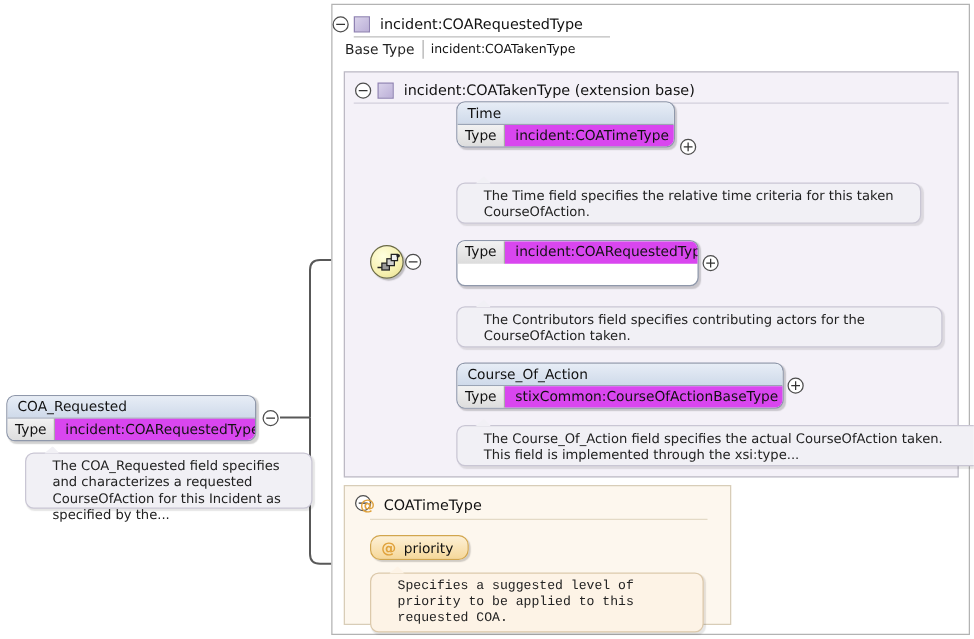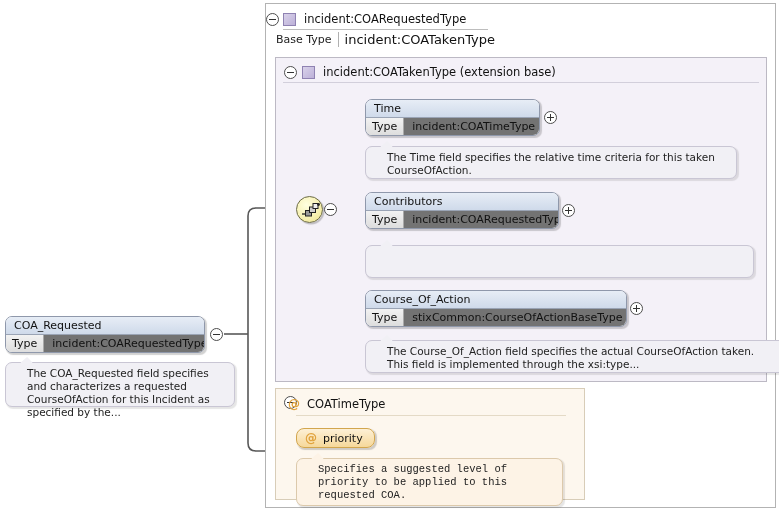--- a/index.html
+++ b/index.html
@@ -34,21 +34,21 @@
   }
   #outer-title{font-size:11.5px;color:#111;white-space:nowrap;}
   #outer-underline{left:283px;top:29px;width:205px;height:1px;background:#bdbdbd;}
 
   
   #base-row{left:272px;top:30px;height:18px;display:flex;align-items:center;}
   #base-label{
     padding:0 6px 0 4px;color:#222;font-size:11px;
   }
   #base-sep{width:1px;height:15px;background:#b0b0b0;margin:0 6px 0 0;}
-  #base-value{color:#111;font-size:13px;}
+  #base-value{color:#111;font-size:10px;}
 
   
   .circ{
     width:13px;height:13px;border-radius:50%;
     border:1px solid #4d4d4d;background:#ffffff;
     box-sizing:border-box;position:relative;
   }
   .circ::before{
     content:"";position:absolute;left:2px;top:5px;width:7px;height:1px;background:#333;
   }
@@ -84,21 +84,21 @@
     border-bottom:1px solid #9aa4b5;
     white-space:nowrap;
   }
   .elem-type-row{display:flex;height:18px;align-items:stretch;}
   .elem-type-lbl{
     background:linear-gradient(180deg,#f2f2f2 0%,#dcdcdc 100%);
     border-right:1px solid #a9a9a9;
     padding:0 6px;line-height:18px;font-size:11px;color:#111;
   }
   .elem-type-val{
-    background:#737373;padding:0 8px;line-height:18px;font-size:11px;color:#111;white-space:nowrap;
+    background:#d946ef;padding:0 8px;line-height:18px;font-size:11px;color:#111;white-space:nowrap;
   }
 
   
   .anno{
     background:#f1f0f5;
     border:1px solid #c9c6d4;
     border-radius:7px;
     box-sizing:border-box;
     padding:4px 21px;
     font-size:10.5px;
@@ -135,21 +135,21 @@
     font-size:11px;color:#111;
   }
   #attr-anno{
     left:296px;top:458px;width:267px;height:48px;
     background:#fdf3e6;border:1px solid #dcc9ab;font-family:Liberation Mono, monospace;
   }
   #attr-anno .tail{background:#fdf3e6;border-left-color:#dcc9ab;border-right-color:#dcc9ab;}
 
   
   #root-elem{left:5px;top:316px;width:200px;height:37px;}
-  #root-anno{left:5px;top:362px;width:230px;height:45px;}
+  #root-anno{left:20px;top:362px;width:230px;height:45px;}
 
   
   #seq-icon{
     left:296px;top:196px;width:27px;height:27px;border-radius:50%;
     background:radial-gradient(circle at 38% 32%,#ffffe0 0%,#f6f0b0 60%,#e8dd8b 100%);
     border:1px solid #6b6b45;
     box-sizing:border-box;
     box-shadow:1.5px 1.5px 1px rgba(0,0,0,.22);
   }
   #seq-icon svg{position:absolute;left:4px;top:5px;}
@@ -214,47 +214,47 @@
     <rect x="4.5" y="8.5" width="6" height="5.5" fill="#9a9a9a" stroke="#222" stroke-width="1"></rect>
     <rect x="8.5" y="5" width="6" height="5.5" fill="#cfcfcf" stroke="#222" stroke-width="1"></rect>
     <rect x="12" y="1.5" width="5" height="5" fill="#efefef" stroke="#222" stroke-width="1"></rect>
     <circle cx="17.5" cy="2.5" r="1.4" fill="#222"></circle>
   </svg>
 </div>
 <div class="abs" style="left:324px;top:203px;">
   <div class="circ"></div>
 </div>
 
-<div class="abs elem" style="left:365px;top:99px;width:175px;height:37px;">
+<div class="abs elem" style="left:365px;top:81px;width:175px;height:37px;">
   <div class="elem-name">Time</div>
   <div class="elem-type-row">
     <span class="elem-type-lbl">Type</span>
     <span class="elem-type-val">incident:COATimeType</span>
   </div>
 </div>
 <div class="abs" style="left:544px;top:111px;">
   <div class="circ plus"></div>
 </div>
 <div class="anno" style="left:365px;top:146px;width:372px;height:33px;">
   <span class="tail"></span>
   <span>The Time field specifies the relative time criteria for this taken CourseOfAction.</span>
 </div>
 
 <div class="abs elem" style="left:365px;top:192px;width:194px;height:37px;">
-  <div class="elem-name">Contributors</div>
   <div class="elem-type-row">
     <span class="elem-type-lbl">Type</span>
     <span class="elem-type-val">incident:COARequestedType</span>
   </div>
 </div>
 <div class="abs" style="left:562px;top:204px;">
   <div class="circ plus"></div>
 </div>
 <div class="anno" style="left:365px;top:245px;width:389px;height:33px;">
   <span class="tail"></span>
+  <span>The Contributors field specifies contributing actors for the CourseOfAction taken.</span>
 </div>
 
 <div class="abs elem" style="left:365px;top:290px;width:262px;height:37px;">
   <div class="elem-name">Course_Of_Action</div>
   <div class="elem-type-row">
     <span class="elem-type-lbl">Type</span>
     <span class="elem-type-val">stixCommon:CourseOfActionBaseType</span>
   </div>
 </div>
 <div class="abs" style="left:630px;top:302px;">

